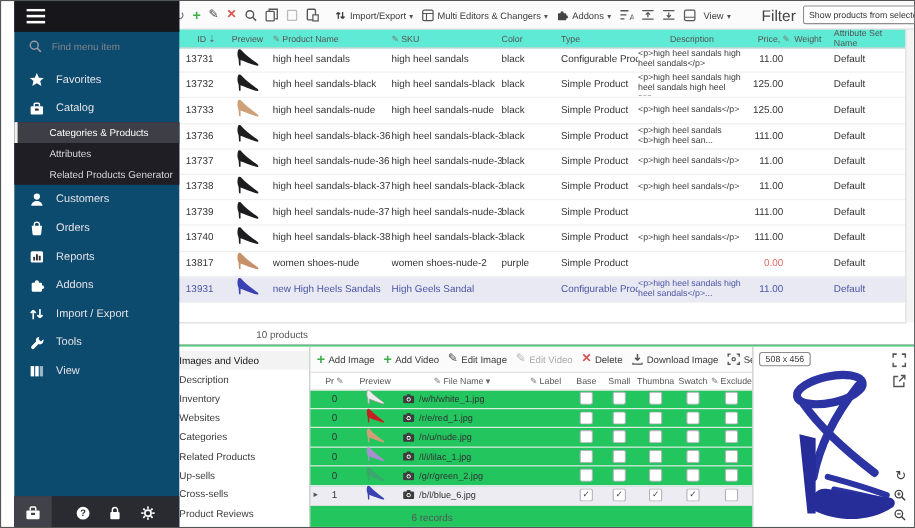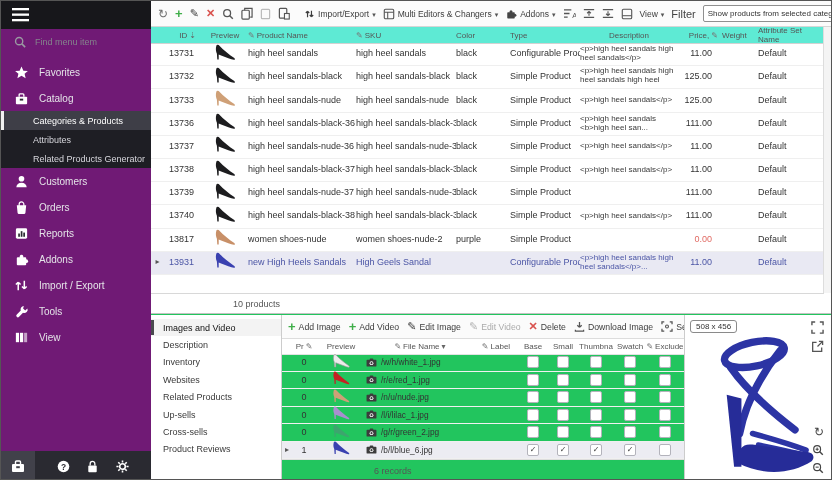--- a/index.html
+++ b/index.html
@@ -1,19 +1,19 @@
 <!DOCTYPE html>
 <html><head>
 <meta charset="utf-8">
 <style>
   html,body{margin:0;padding:0;background:#888;}
   #app{position:relative;width:832px;height:480px;background:#fff;overflow:hidden;
        font-family:"Liberation Sans",sans-serif;font-size:9px;color:#333;border:1px solid #555;box-sizing:border-box;}
   
-  #sidebar{position:absolute;left:0;top:0;width:150px;height:480px;background:#701a75;color:#e4e4e8;z-index:5;}
+  #sidebar{position:absolute;left:12px;top:0;width:150px;height:480px;background:#0c4a6e;color:#e4e4e8;z-index:5;}
   #hambar{height:28px;background:#17171b;display:flex;align-items:center;padding-left:11px;}
   #searchrow{height:26px;display:flex;align-items:center;gap:7px;padding-left:13px;}
   #searchrow input{background:transparent;border:none;outline:none;color:#9a9aa2;font-family:"Liberation Sans",sans-serif;
        font-size:9px;width:100px;}
   #searchrow input::placeholder{color:#84848c;}
   #menu{position:absolute;top:58px;left:0;right:0;}
   .mitem{height:26px;display:flex;align-items:center;gap:10px;padding-left:13px;cursor:pointer;}
   .mitem .lbl{font-size:10px;}
   .msub{background:#1e1e24;}
   .msubitem{height:19px;display:flex;align-items:center;padding-left:32px;font-size:9px;color:#d6d6dc;position:relative;cursor:pointer;}
@@ -27,21 +27,21 @@
       display:flex;align-items:center;gap:7px;padding:0 7px;box-sizing:border-box;white-space:nowrap;}
   .tbtn{display:flex;align-items:center;gap:3px;color:#3c3c3c;cursor:pointer;}
   .tbtn .cap{font-size:8.5px;}
   .caret{font-size:7px;color:#555;position:relative;top:1px;}
   .tsep{width:1px;height:16px;background:#ddd;}
   .glyph{font-size:12px;line-height:1;}
   .g-refresh{color:#6e6e6e;font-size:12px;}
   .g-add{color:#3fae49;font-weight:bold;font-size:13px;}
   .g-edit{color:#444;font-size:11px;}
   .g-del{color:#d9534f;font-size:11px;font-weight:bold;}
-  #filterlbl{font-size:11px;color:#444;}
+  #filterlbl{font-size:14px;color:#444;margin-left:21px;}
   #filtersel{display:flex;align-items:center;justify-content:space-between;border:1px solid #8f8f8f;border-radius:2px;
       background:#fff;height:15px;padding:0 4px;width:160px;font-size:8px;color:#333;cursor:pointer;}
   
   .pgrid{display:grid;grid-template-columns:13px 38px 46px 108px 100px 54px 70px 98px 44px 36px 1fr;}
   #ghead{position:absolute;left:150px;top:26px;right:7px;height:16px;border-bottom:1px solid #d2d2d2;
       background:#5eead4;color:#555;font-size:8px;align-items:center;}
   #ghead .gc{display:flex;align-items:center;gap:2px;overflow:hidden;}
   #prows{position:absolute;left:150px;top:42px;right:7px;height:250px;overflow:hidden;}
   .prow{height:23.2px;box-sizing:border-box;border-bottom:1px solid #efefef;align-items:center;cursor:pointer;}
   .prow .gc{overflow:hidden;white-space:nowrap;line-height:1.1;}
@@ -506,20 +506,21 @@
       <i></i>
       <i></i>
     </div>
 
   <div id="bottom">
     <div id="tabs">
         <div class="tab sel">Images and Video</div>
         <div class="tab">Description</div>
         <div class="tab">Inventory</div>
         <div class="tab">Websites</div>
+        <div class="tab">Categories</div>
         <div class="tab">Related Products</div>
         <div class="tab">Up-sells</div>
         <div class="tab">Cross-sells</div>
         <div class="tab">Product Reviews</div>
       </div>
     <div id="itoolbar">
         <span class="tbtn">
           <span class="glyph g-add">+</span>
           <span class="cap">Add Image</span>
         </span>

